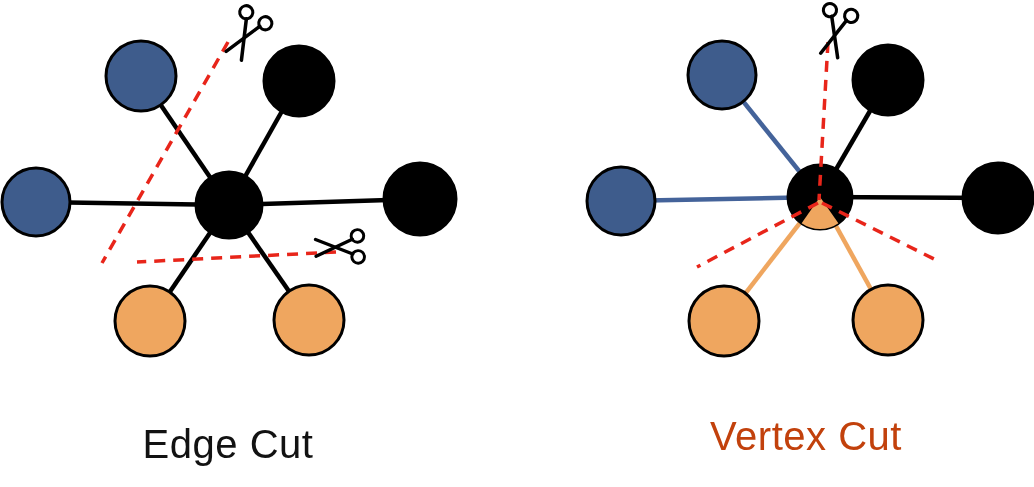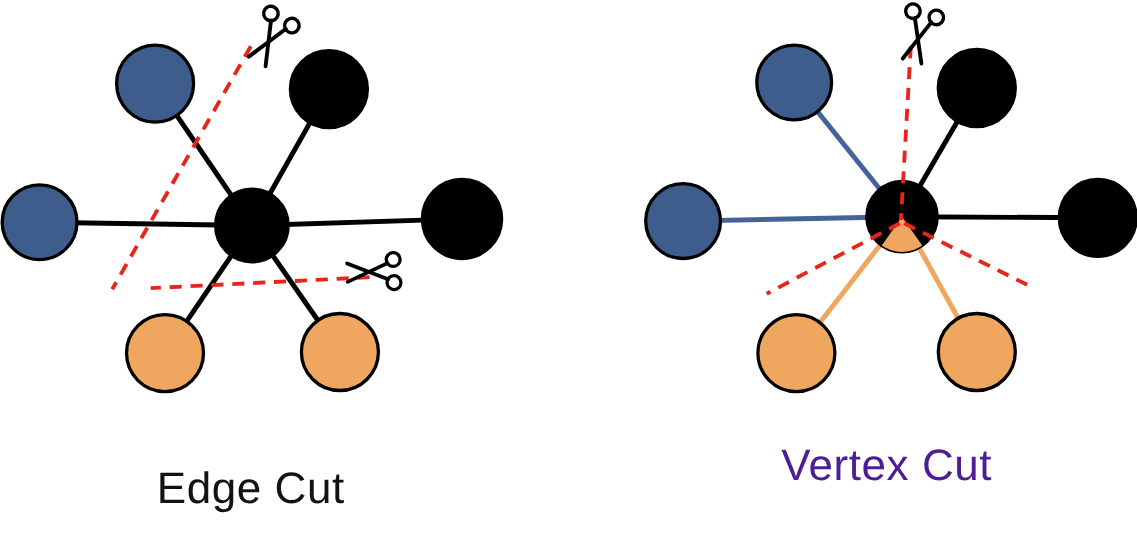--- a/index.html
+++ b/index.html
@@ -67,13 +67,13 @@
       <g transform="translate(836,30) rotate(195) scale(1.1)">
         <line x1="7" y1="11" x2="-8" y2="-24" stroke="#000" stroke-width="3.2" stroke-linecap="round"></line>
         <line x1="-7" y1="11" x2="8" y2="-24" stroke="#000" stroke-width="3.2" stroke-linecap="round"></line>
         <circle cx="-10" cy="16" r="6" fill="none" stroke="#000" stroke-width="2.8"></circle>
         <circle cx="10" cy="16" r="6" fill="none" stroke="#000" stroke-width="2.8"></circle>
       </g>
     </g>
   </svg>
 
 <div class="caption" style="left: 228px; top: 424px; color: rgb(18, 18, 18);">Edge Cut</div>
-<div class="caption" style="left: 806px; top: 403px; color: #4c1d95;">Vertex Cut</div>
+<div class="caption" style="left: 806px; top: 416px; color: #c2410c;">Vertex Cut</div>
 
 </body></html>

